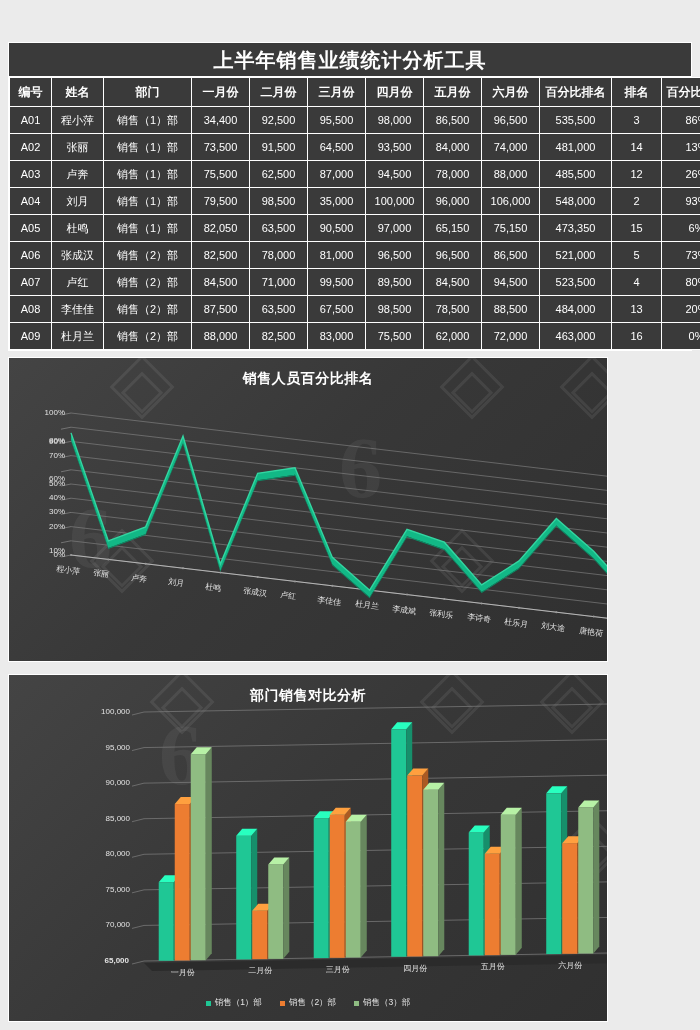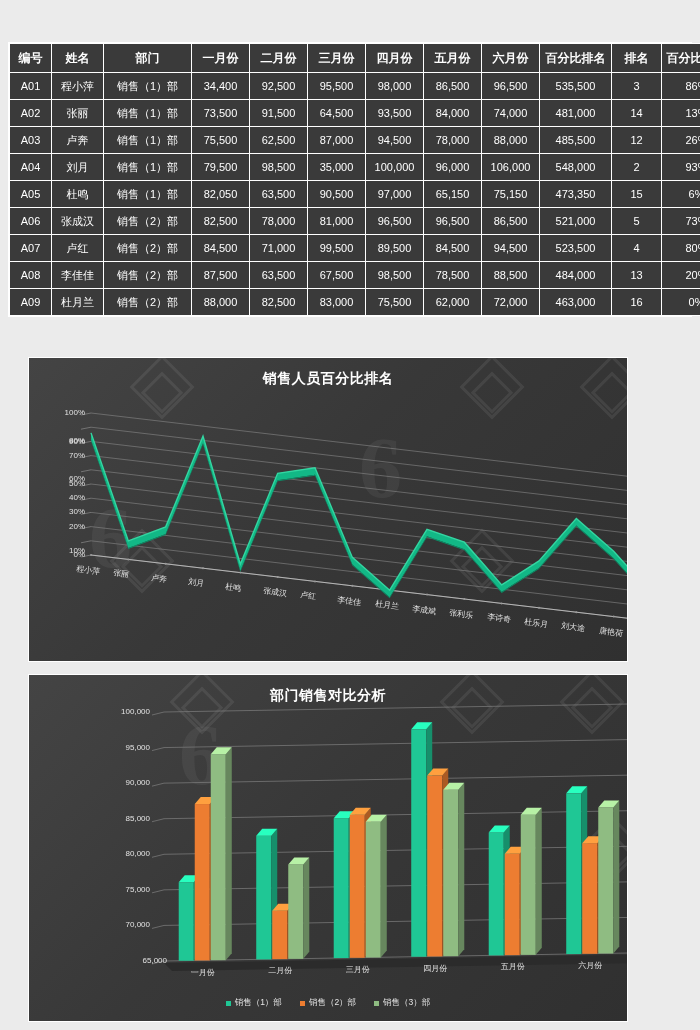--- a/index.html
+++ b/index.html
@@ -45,21 +45,20 @@
   .c-rank { width: 50px; }
   .c-pct  { width: 70px; }
 
   
   .chart-panel {
     position: absolute; left: 8px; width: 600px;
     background: #3b3b3b;
     background-image: linear-gradient(135deg,#444 0%, #383838 45%, #303030 100%);
     border: 1px solid #ffffff;
     overflow: hidden;
-    margin-left: 20px;
   }
   #line-panel { top: 357px; height: 305px; }
   #bar-panel  { top: 674px; height: 348px; padding-left: 43px; }
 
   .chart-title {
     position: absolute; left: 0; right: 0; top: 12px;
     text-align: center; color: #ffffff;
     font-size: 14px; font-weight: bold; letter-spacing: .5px;
   }
 
@@ -97,20 +96,21 @@
     font-weight: bold; opacity: .05; pointer-events: none;
     font-family: "Liberation Serif", serif;
   }
 </style>
 </head>
 <body>
 
 <div class="page">
 
   <div class="table-block">
+    <div class="main-title">上半年销售业绩统计分析工具</div>
     <table class="grid">
       <colgroup>
         <col class="c-id">
           <col class="c-name">
           <col class="c-dept">
         <col class="c-mon">
           <col class="c-mon">
           <col class="c-mon">
         <col class="c-mon">
           <col class="c-mon">
@@ -451,21 +451,21 @@
           <path d="M537.225,118.37142857142857 L543.225,111.37142857142857 L558.2416666666667,111.37142857142857 L552.2416666666667,118.37142857142857 Z" fill="rgb(40,255,191)"></path>
           <rect x="553.2416666666667" y="168.17142857142858" width="15.016666666666666" height="110.63301587301589" fill="#ED7D31"></rect>
           <path d="M568.2583333333333,168.17142857142858 L574.2583333333333,161.17142857142858 L574.2583333333333,271.80444444444447 L568.2583333333333,278.80444444444447 Z" fill="rgb(171,90,35)"></path>
           <path d="M553.2416666666667,168.17142857142858 L559.2416666666667,161.17142857142858 L574.2583333333333,161.17142857142858 L568.2583333333333,168.17142857142858 Z" fill="rgb(255,160,63)"></path>
           <rect x="569.2583333333333" y="132.6" width="15.016666666666666" height="145.9288888888889" fill="#8FBC82"></rect>
           <path d="M584.275,132.6 L590.275,125.6 L590.275,271.5288888888889 L584.275,278.5288888888889 Z" fill="rgb(103,135,94)"></path>
           <path d="M569.2583333333333,132.6 L575.2583333333333,125.6 L590.275,125.6 L584.275,132.6 Z" fill="rgb(183,241,166)"></path>
         </svg>
     </div>
     <div id="bar-labels">
-        <div class="axis-lbl ylbl" style="left: 82px; top: 281px; width: 56px;">65,000</div>
+        <div class="axis-lbl ylbl" style="left: 64px; top: 281px; width: 56px; font-weight: bold;">65,000</div>
         <div class="axis-lbl ylbl" style="left: 65px; top: 245.429px; width: 56px;">70,000</div>
         <div class="axis-lbl ylbl" style="left: 65px; top: 209.857px; width: 56px;">75,000</div>
         <div class="axis-lbl ylbl" style="left: 65px; top: 174.286px; width: 56px;">80,000</div>
         <div class="axis-lbl ylbl" style="left: 65px; top: 138.714px; width: 56px;">85,000</div>
         <div class="axis-lbl ylbl" style="left: 65px; top: 103.143px; width: 56px;">90,000</div>
         <div class="axis-lbl ylbl" style="left: 65px; top: 67.5714px; width: 56px;">95,000</div>
         <div class="axis-lbl ylbl" style="left: 65px; top: 32px; width: 56px;">100,000</div>
         <div class="axis-lbl" style="left: 157.75px; top: 291.747px; width: 32px; text-align: center;">一月份</div>
         <div class="axis-lbl" style="left: 235.25px; top: 290.413px; width: 32px; text-align: center;">二月份</div>
         <div class="axis-lbl" style="left: 312.75px; top: 289.08px; width: 32px; text-align: center;">三月份</div>

